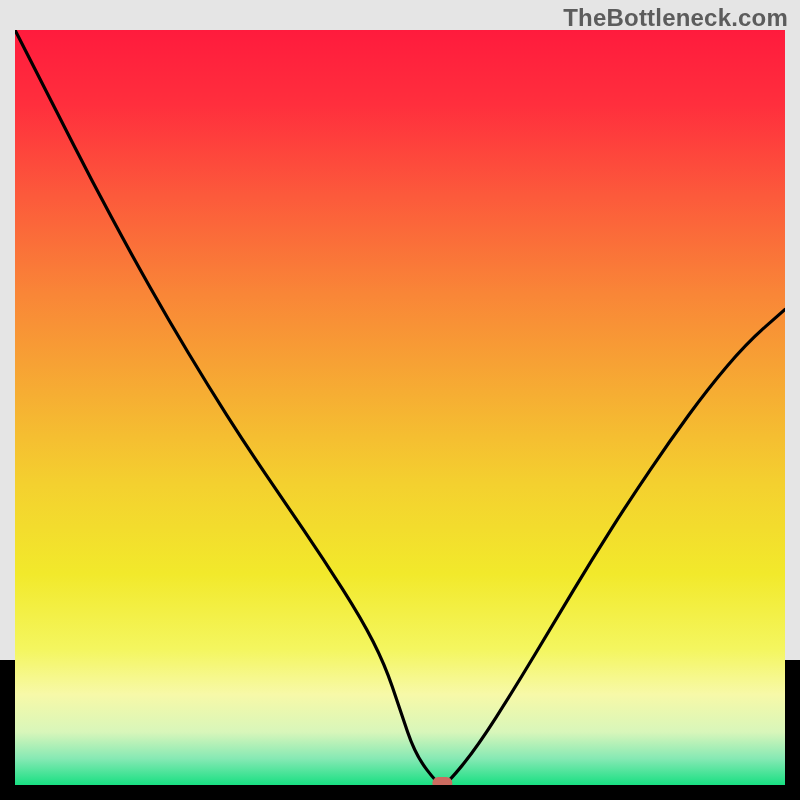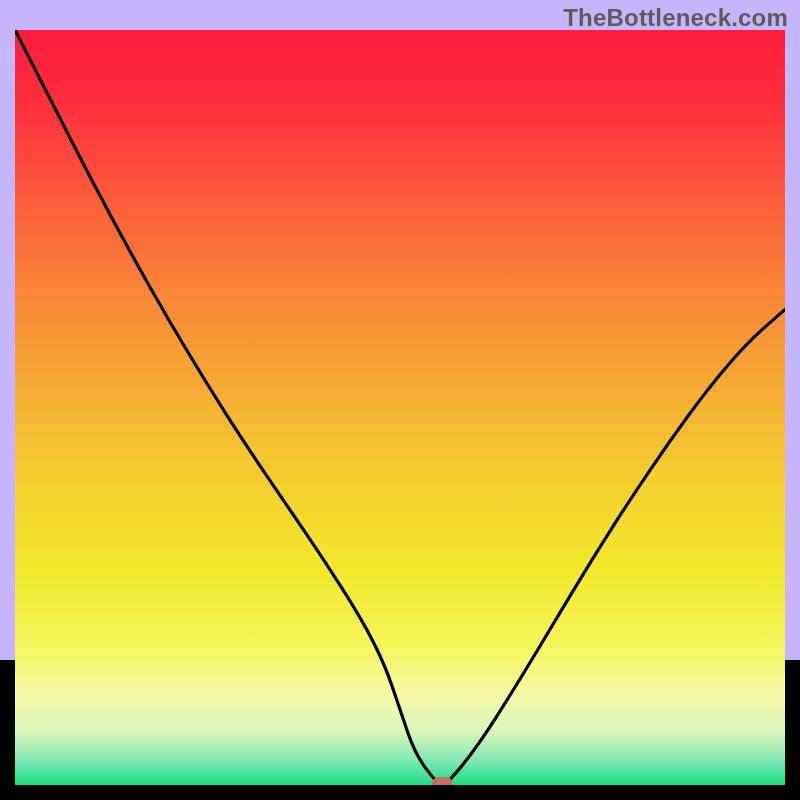--- a/index.html
+++ b/index.html
@@ -8,21 +8,21 @@
     width: 800px;
     height: 800px;
     background: #000;
     font-family: Arial, Helvetica, sans-serif;
     overflow: hidden;
   }
   .frame {
     position: relative;
     width: 800px;
     height: 660px;
-    background: #c4b5fd;
+    background: #e5e5e5;
   }
   .watermark {
     position: absolute;
     top: 4px;
     right: 12px;
     font-size: 24px;
     font-weight: 600;
     color: #5c5c5c;
     letter-spacing: 0.2px;
     z-index: 10;

